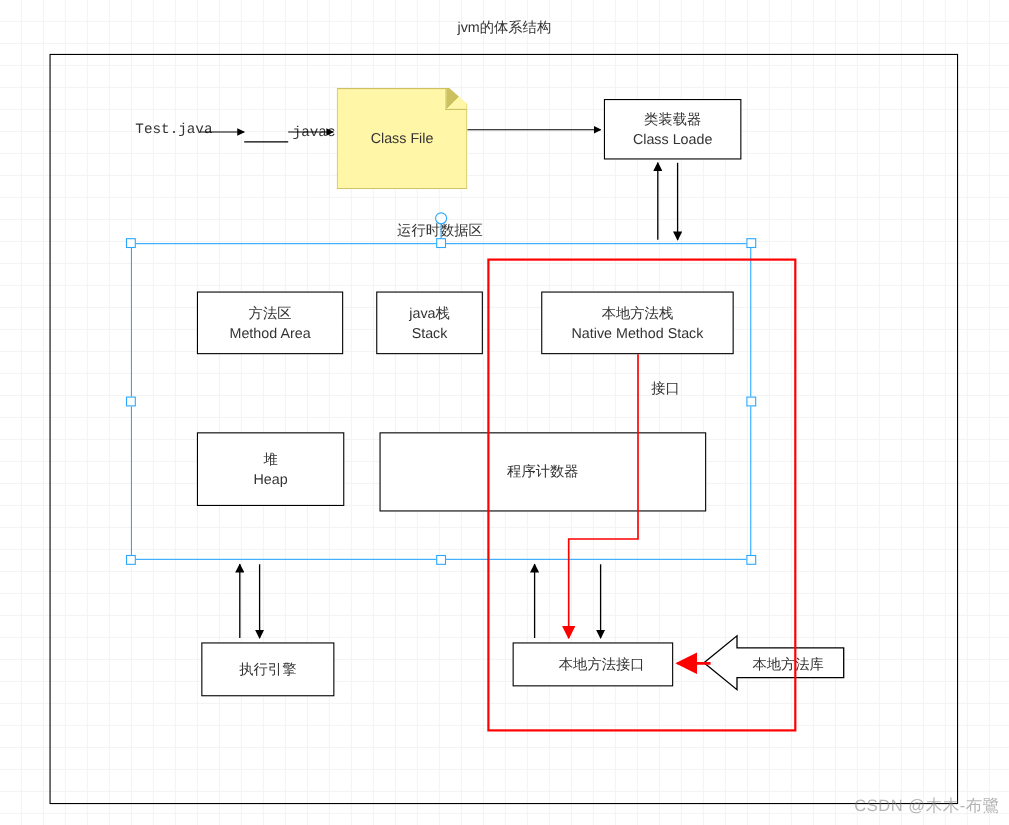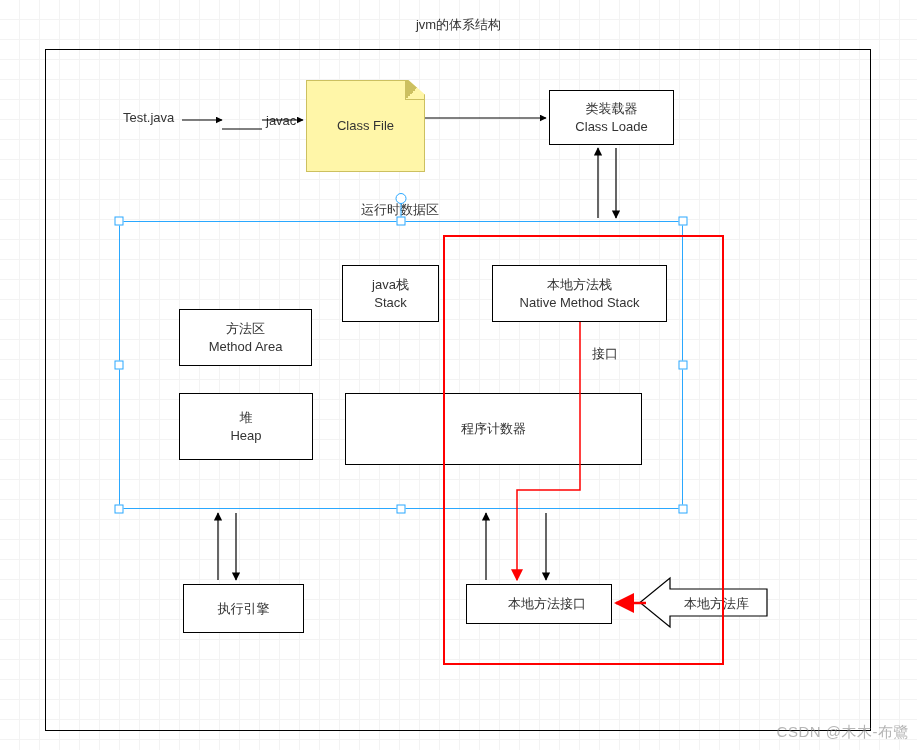--- a/index.html
+++ b/index.html
@@ -37,21 +37,21 @@
     clip-path: polygon(0 0, 86% 0, 100% 16%, 100% 100%, 0 100%);
   }
   .note-fold {
     position: absolute;
     right: 0; top: 0;
     width: 18px; height: 18px;
     background: linear-gradient(135deg, #ccc060 0 50%, #FFF6A8 50% 100%);
     border-left: 1px solid #ccc060;
     border-bottom: 1px solid #ccc060;
   }
-  .label { background: transparent; }
+  .label { background: transparent; font-family: Liberation Mono, monospace; }
   .red-frame { border: 2px solid #ff0000; background: transparent; }
 
   .sel-frame { border: 1px solid #2aa8ff; background: transparent; }
   .sel-handle {
     width: 7px; height: 7px; background: #fff;
     border: 1px solid #2aa8ff; position: absolute;
     transform: translate(-50%, -50%);
   }
   .sel-rot {
     width: 9px; height: 9px; border: 1px solid #2aa8ff;
@@ -113,21 +113,21 @@
   <div class="sel-handle" style="left:0; top:0;"></div>
   <div class="sel-handle" style="left:50%; top:0;"></div>
   <div class="sel-handle" style="left:100%; top:0;"></div>
   <div class="sel-handle" style="left:0; top:50%;"></div>
   <div class="sel-handle" style="left:100%; top:50%;"></div>
   <div class="sel-handle" style="left:0; top:100%;"></div>
   <div class="sel-handle" style="left:50%; top:100%;"></div>
   <div class="sel-handle" style="left:100%; top:100%;"></div>
 </div>
 
-<div class="abs box" style="left:179px; top:265px; width:133px; height:57px;margin-top:44px;">
+<div class="abs box" style="left:179px; top:265px; width:133px; height:57px;">
   <span>方法区</span>
   <span>Method Area</span>
 </div>
 
 <div class="abs box" style="left:342px; top:265px; width:97px; height:57px;">
   <span>java栈</span>
   <span>Stack</span>
 </div>
 
 <div class="abs box" style="left:492px; top:265px; width:175px; height:57px;">

